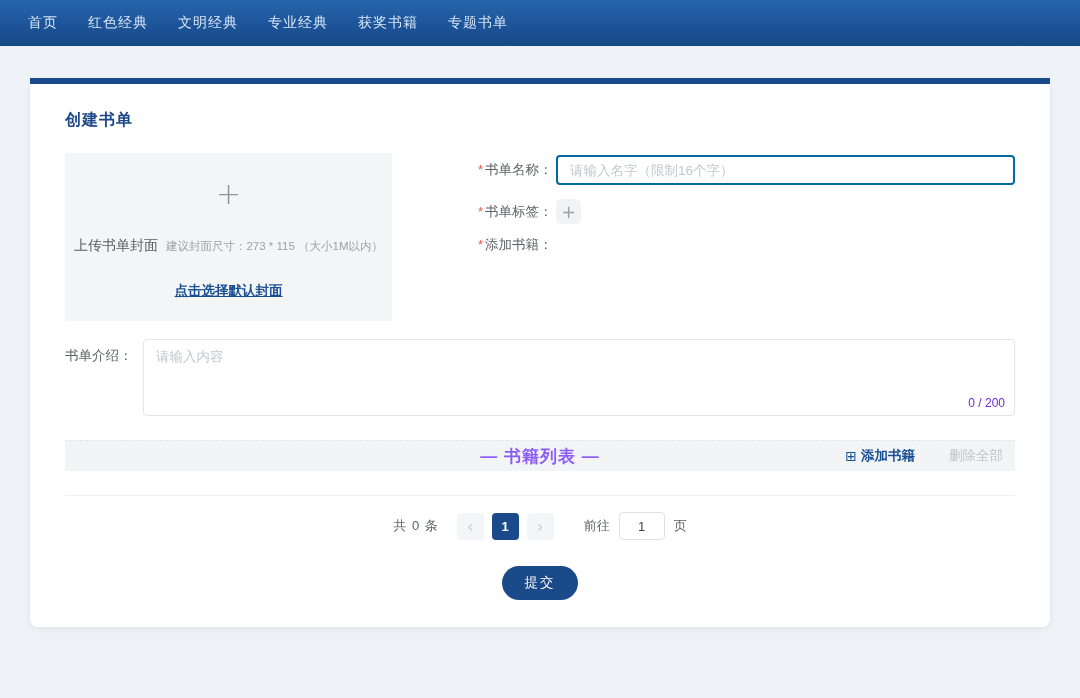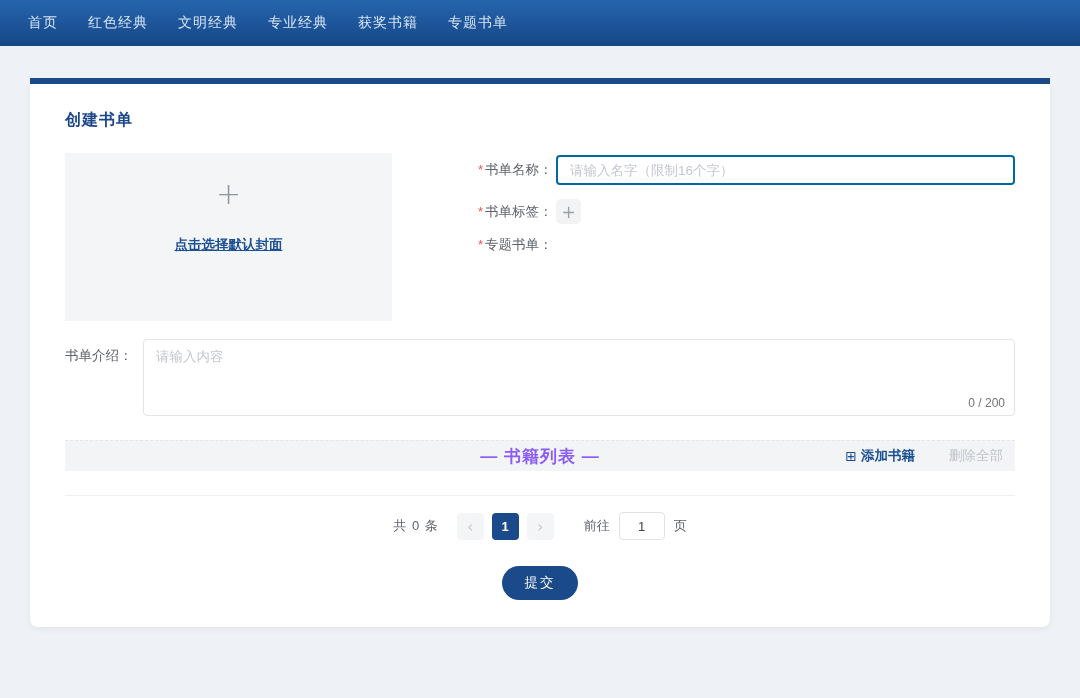--- a/index.html
+++ b/index.html
@@ -155,21 +155,21 @@
     resize: none;
     outline: none;
     font-family: inherit;
     display: block;
   }
   .intro-counter {
     position: absolute;
     right: 10px;
     bottom: 6px;
     font-size: 12px;
-    color: #737373;
+    color: #6d28d9;
   }
 
   
   .booklist-bar {
     margin-top: 24px;
     height: 31px;
     background: #f2f4f6;
     border-top: 1px dashed #e3e7ec;
     position: relative;
     display: flex;
@@ -282,20 +282,24 @@
 <div class="card-wrap">
   <div class="card-topbar"></div>
   <div class="card">
 
     <div class="card-title">创建书单</div>
 
     <div class="top-row">
 
       <div class="upload-box">
         <div class="upload-plus">+</div>
+        <div class="upload-caption">
+          <span class="upload-label">上传书单封面</span>
+          <span class="upload-hint">建议封面尺寸：273 * 115 （大小1M以内）</span>
+        </div>
         <div class="upload-link">点击选择默认封面</div>
       </div>
 
       <div class="fields-col">
 
         <div class="field-row">
           <div class="field-label">
             <span class="req">*</span><span>书单名称：</span>
           </div>
           <div class="field-control">
@@ -309,21 +313,21 @@
           </div>
           <div class="field-control">
             <div class="tag-add-btn">
               <span>+</span>
             </div>
           </div>
         </div>
 
         <div class="field-row privacy-row">
           <div class="field-label">
-            <span class="req">*</span><span>专题书单：</span>
+            <span class="req">*</span><span>添加书籍：</span>
           </div>
         </div>
 
       </div>
     </div>
 
     <div class="intro-row">
       <div class="intro-label">书单介绍：</div>
       <div class="intro-wrap">
         <textarea class="intro-textarea" placeholder="请输入内容" style=""></textarea>

